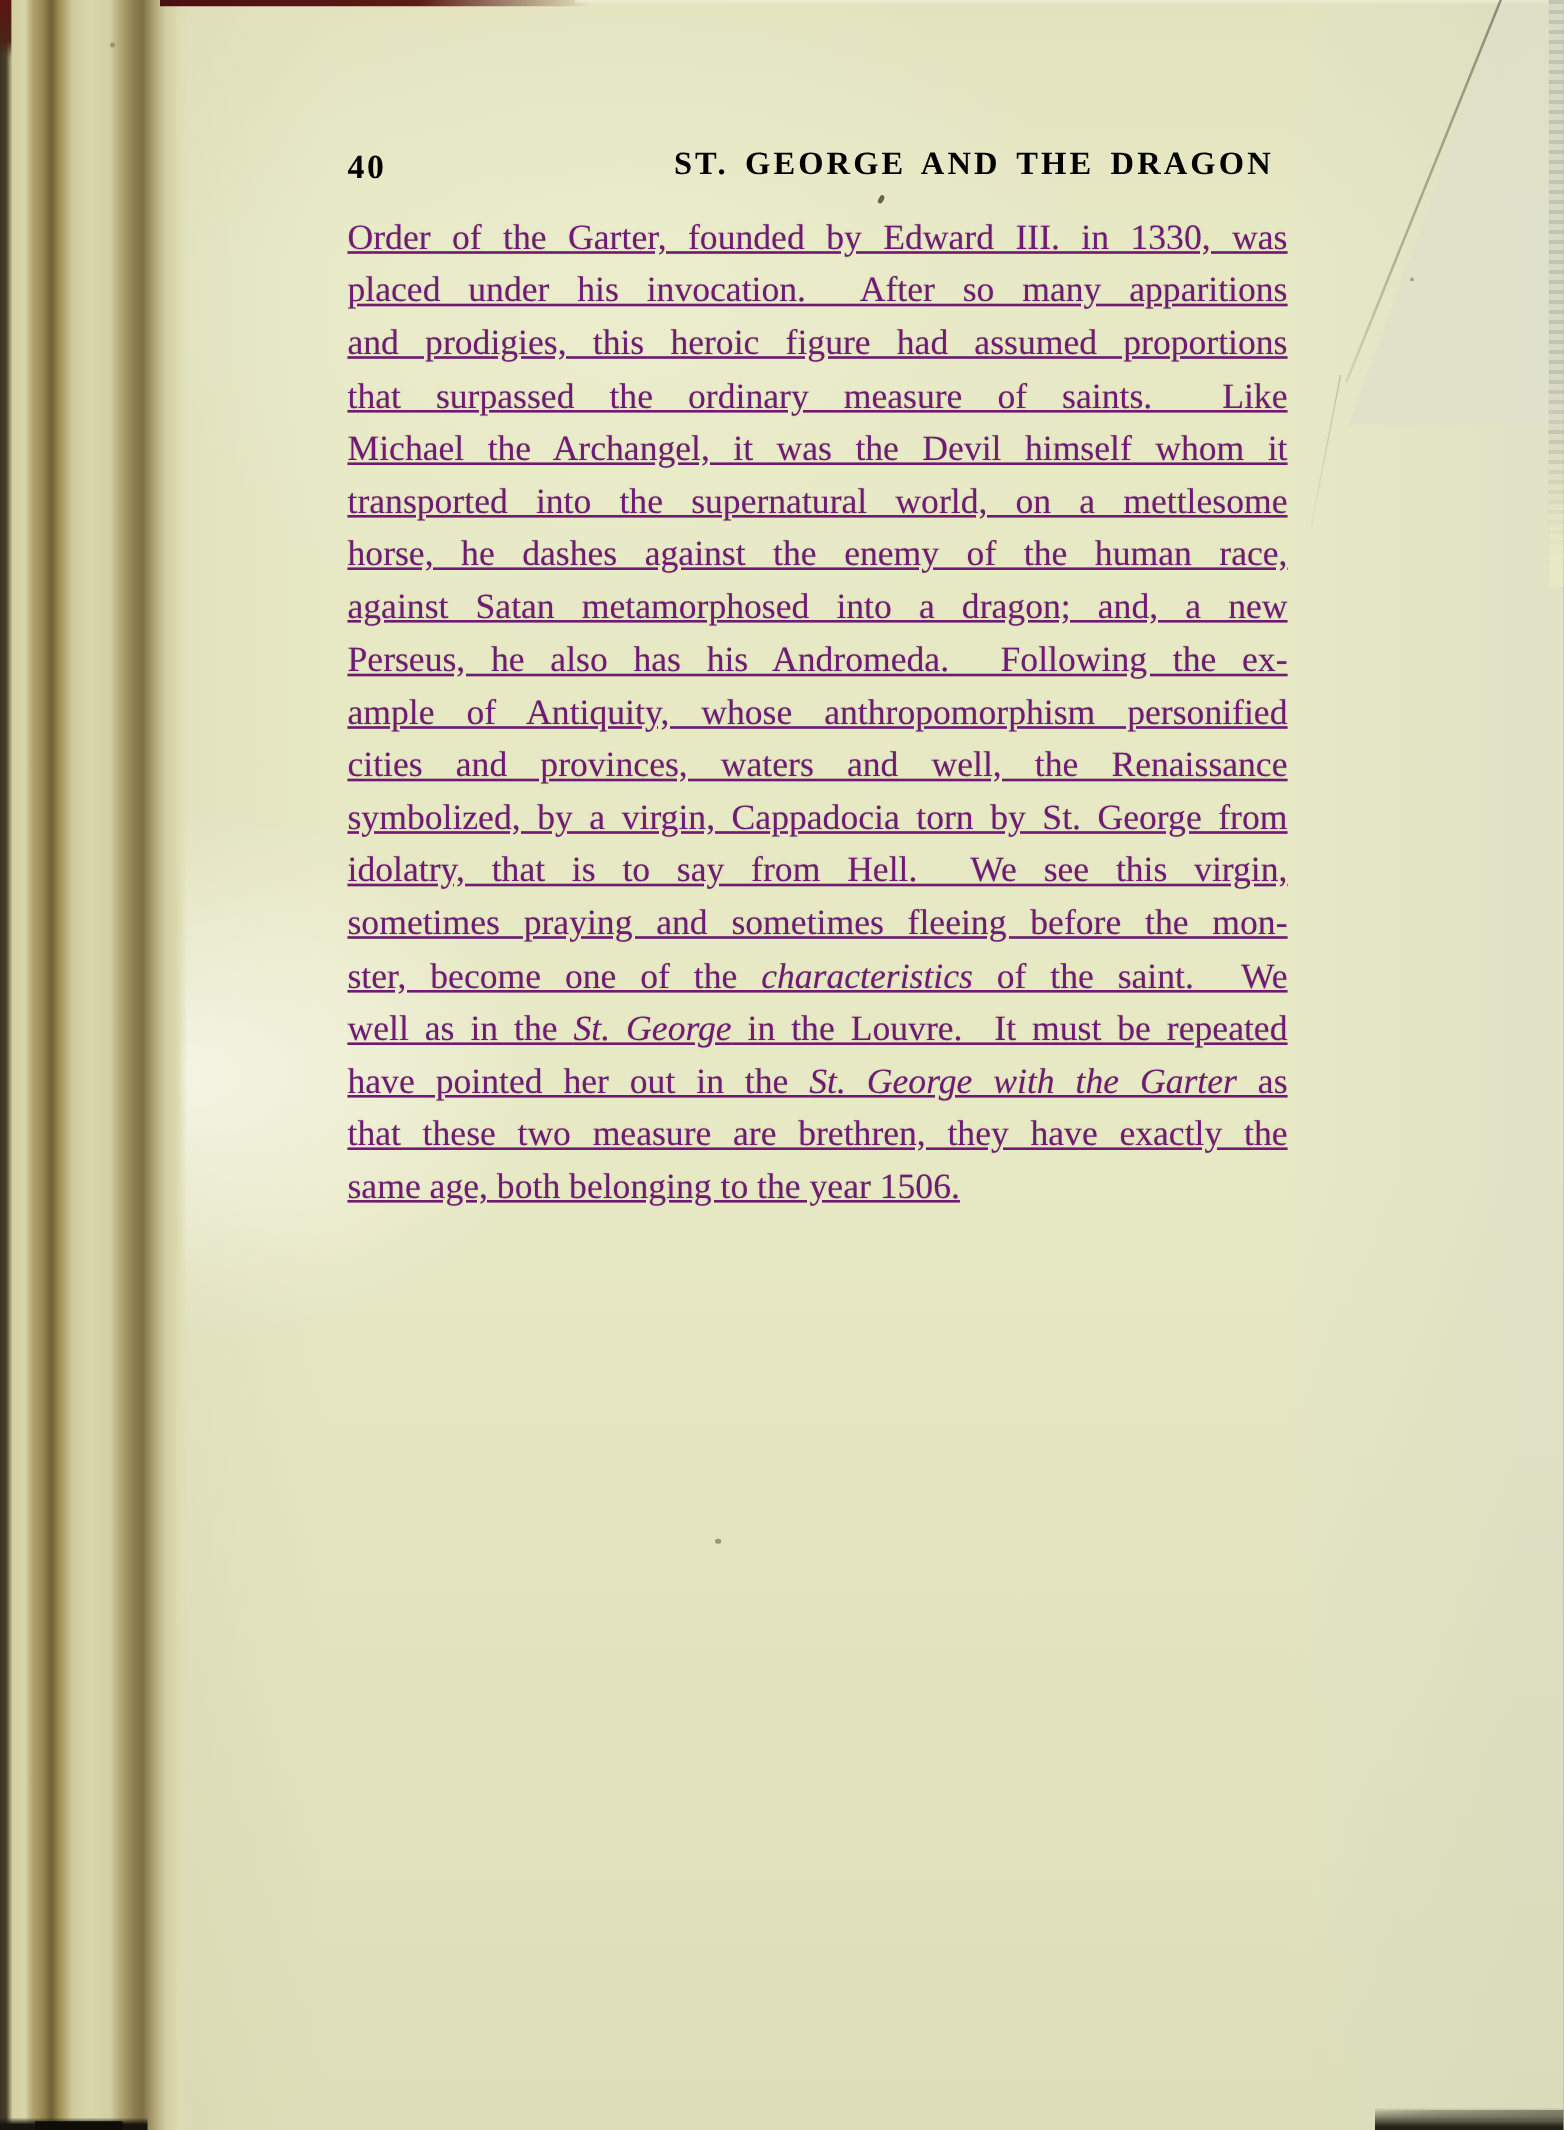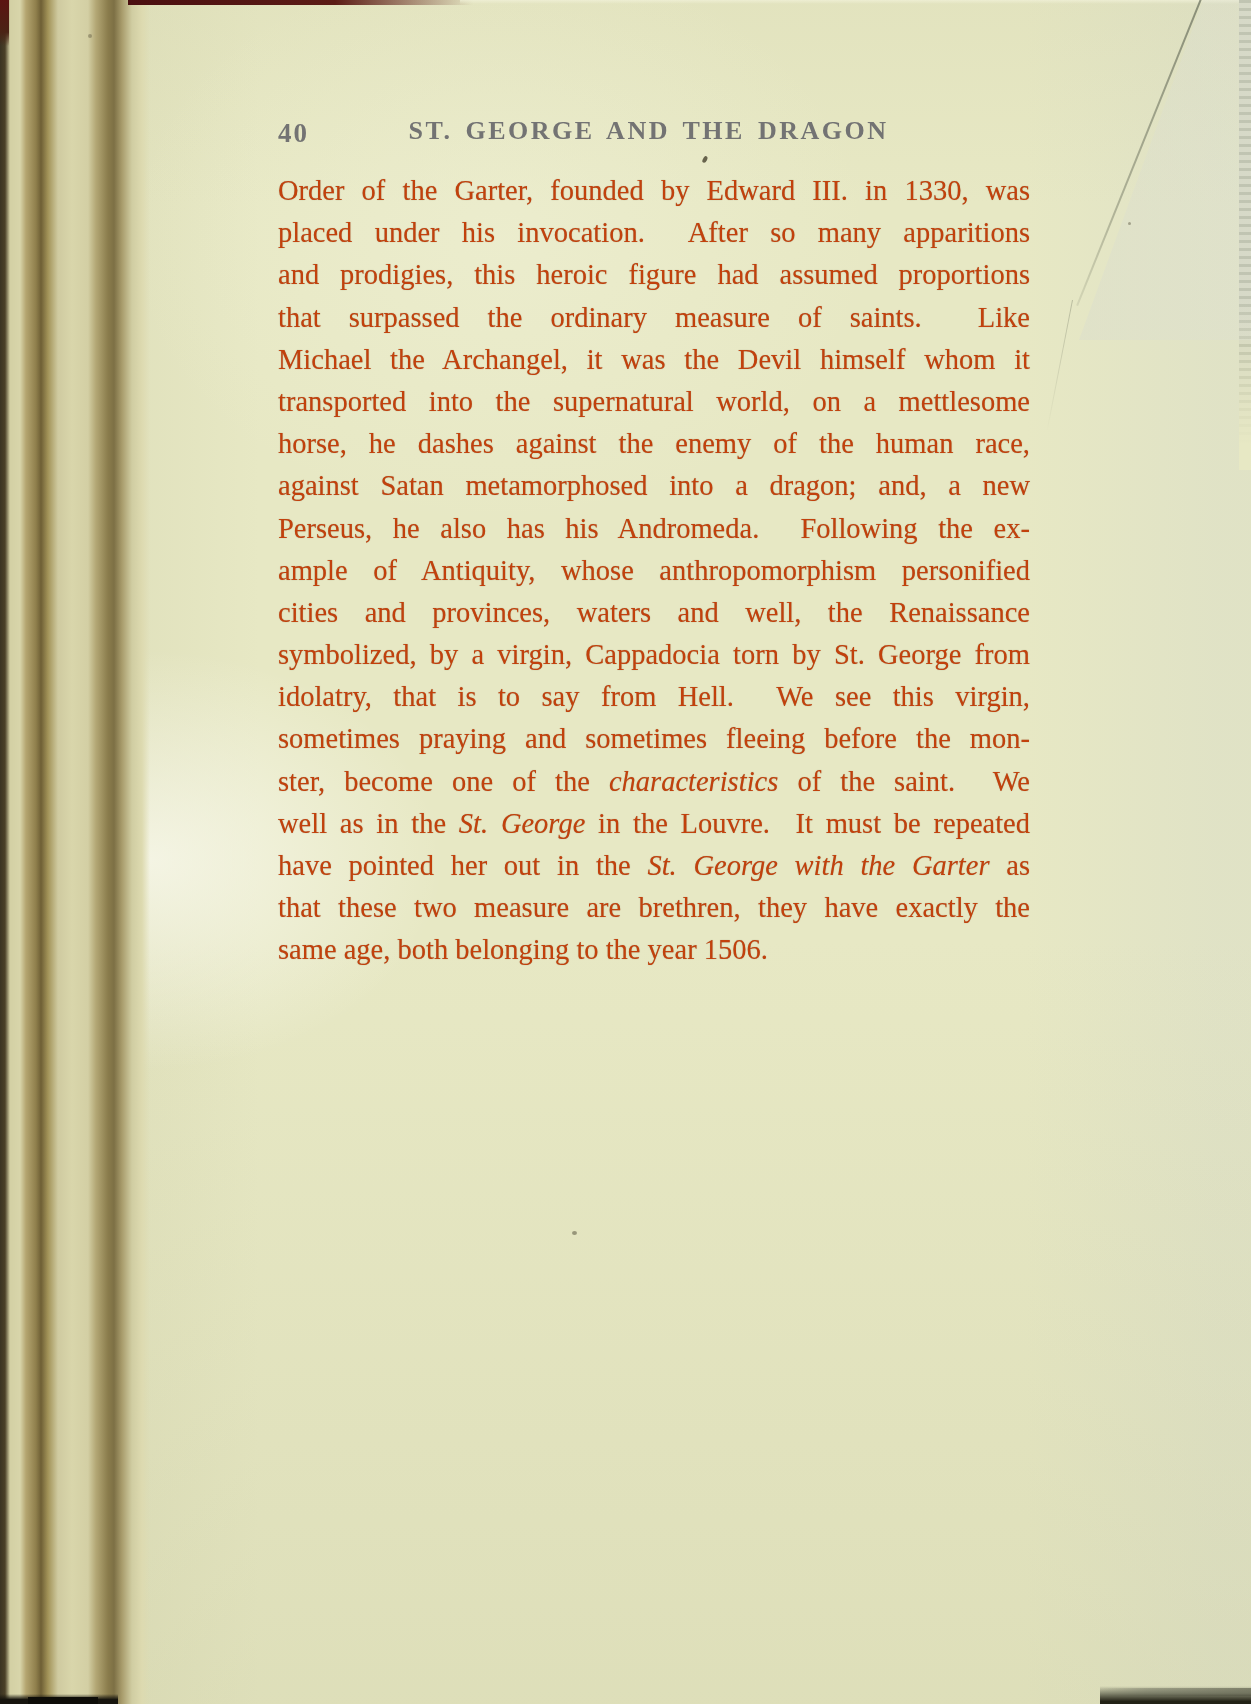--- a/index.html
+++ b/index.html
@@ -86,35 +86,36 @@
   
   .speck{position:absolute;border-radius:50%;background:rgba(70,65,45,0.8);}
   .speck.s1{left:703px;top:156px;width:4px;height:7px;transform:rotate(28deg);border-radius:40% 60% 60% 40%;}
   .speck.s2{left:572px;top:1231px;width:5px;height:4px;opacity:.6;}
   .speck.s3{left:1128px;top:222px;width:3px;height:3px;opacity:.5;}
   .speck.s4{left:88px;top:34px;width:4px;height:4px;opacity:.45;}
 
   
   .header{
     position:absolute;left:278px;top:116px;width:752px;height:36px;
-    color:#737373;
+    color:#000000;
   }
   .pagenum{
     position:absolute;left:0;top:2px;
     font-size:27px;letter-spacing:2px;font-weight:bold;
   }
   .running-title{
-    position:absolute;left:0;right:11px;top:0;text-align:center;
+    position:absolute;left:0;right:11px;top:0;text-align:right;
     font-size:26px;font-weight:bold;letter-spacing:2.5px;
     word-spacing:4px;
   }
   .body-text{
     position:absolute;left:278px;top:170px;width:752px;
-    font-size:28.5px;line-height:42.2px;color:#c2410c;
+    font-size:28.5px;line-height:42.2px;color:#701a75;
     text-shadow:0 0 1px rgba(42,38,25,0.35);
+    text-decoration:underline;
   }
   .body-text .line{
     text-align:justify;
     text-align-last:justify;
     white-space:normal;
     height:42.2px;overflow:visible;
   }
   .body-text .line.last{
     text-align-last:left;
   }

